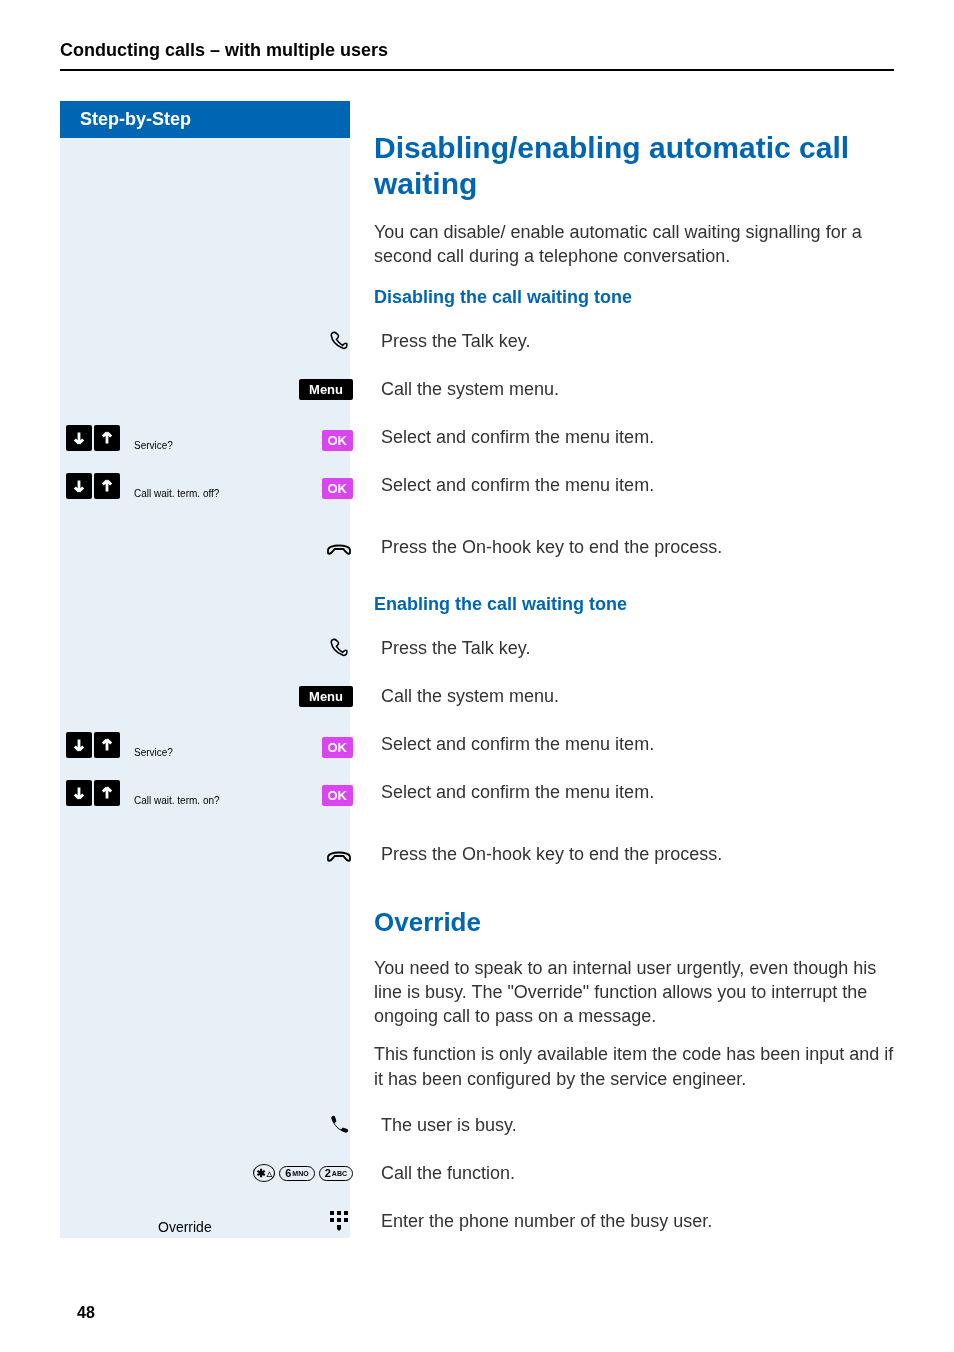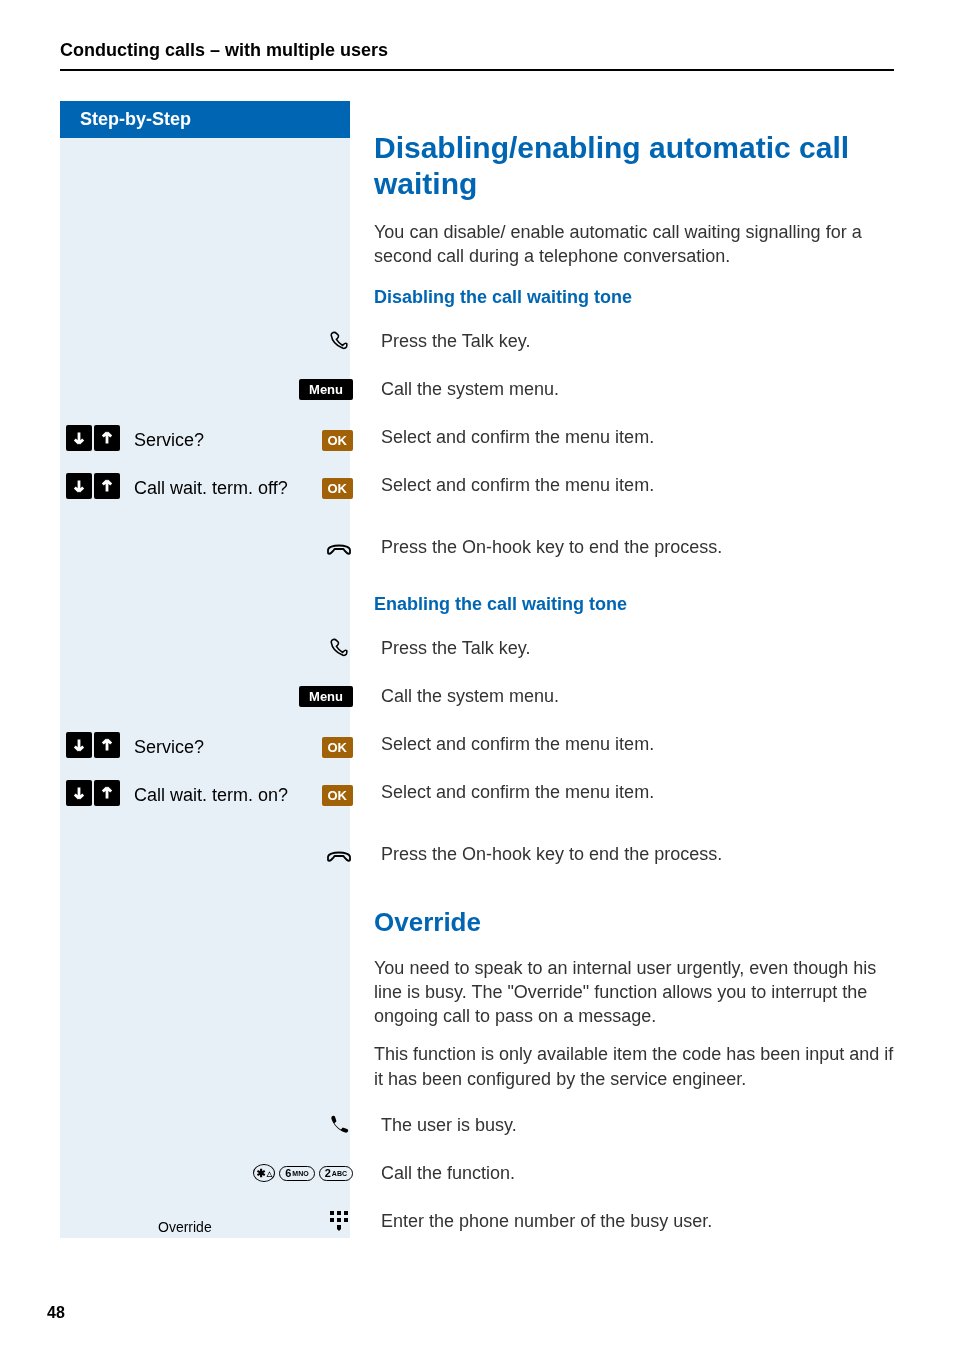--- a/index.html
+++ b/index.html
@@ -14,29 +14,29 @@
   .left-body { background: #e8f0f7; min-height: 1100px; padding-top: 0; }
   .h1 { color: #0066b3; font-weight: bold; font-size: 30px; line-height: 1.2; margin-bottom: 18px; font-family: 'Arial Narrow', Arial, sans-serif; }
   .h2 { color: #0066b3; font-weight: bold; font-size: 26px; margin: 24px 0 18px 0; font-family: 'Arial Narrow', Arial, sans-serif; }
   .h3 { color: #0066b3; font-weight: bold; font-size: 18px; margin: 18px 0 14px 0; }
   .body-text { font-size: 18px; line-height: 1.35; margin-bottom: 14px; color: #333; }
   .step-row { display: flex; align-items: center; min-height: 40px; margin-bottom: 8px; }
   .step-row .right-desc { font-size: 18px; color: #333; flex: 1; padding-left: 22px; }
   .left-cell { width: 299px; flex-shrink: 0; display: flex; align-items: flex-end; justify-content: flex-end; padding-right: 6px; gap: 6px; }
   .talk-icon, .onhook-icon, .handset-icon, .keypad-icon { width: 28px; height: 28px; display:flex; align-items:center; justify-content:center; }
   .menu-btn { background:#000; color:#fff; font-size:13px; font-weight:bold; padding:3px 10px; border-radius:2px; }
-  .ok-btn { background:#a16207; color:#fff; font-size:13px; font-weight:bold; padding:3px 6px; border-radius:2px; }
+  .ok-btn { background:#d946ef; color:#fff; font-size:13px; font-weight:bold; padding:3px 6px; border-radius:2px; }
   .nav-keys { display:flex; gap:2px; }
   .nav-key { background:#000; width:26px; height:26px; display:flex; align-items:center; justify-content:center; border-radius:2px; }
   .nav-key svg { fill:#fff; }
-  .menu-label { font-size:18px; flex:1; padding-left:8px; text-align:left; }
+  .menu-label { font-size:10px; flex:1; padding-left:8px; text-align:left; }
   .phone-key { border:1.5px solid #000; border-radius:10px; padding:1px 5px; font-size:11px; font-weight:bold; display:inline-flex; align-items:center; gap:1px; line-height:1; }
   .phone-key .sup { font-size:7px; }
   .keyrow { display:flex; gap:4px; align-items:center; }
-  .page-num { position:absolute; bottom:30px; left:47px; font-weight:bold; font-size:16px; }
+  .page-num { position:absolute; bottom:30px; left:77px; font-weight:bold; font-size:16px; }
   .spacer-row { height: 14px; }
 </style>
 </head>
 <body>
 
 <div class="page">
   <div class="header-title">Conducting calls – with multiple users</div>
   <div class="hr"></div>
 
   <div class="columns">

